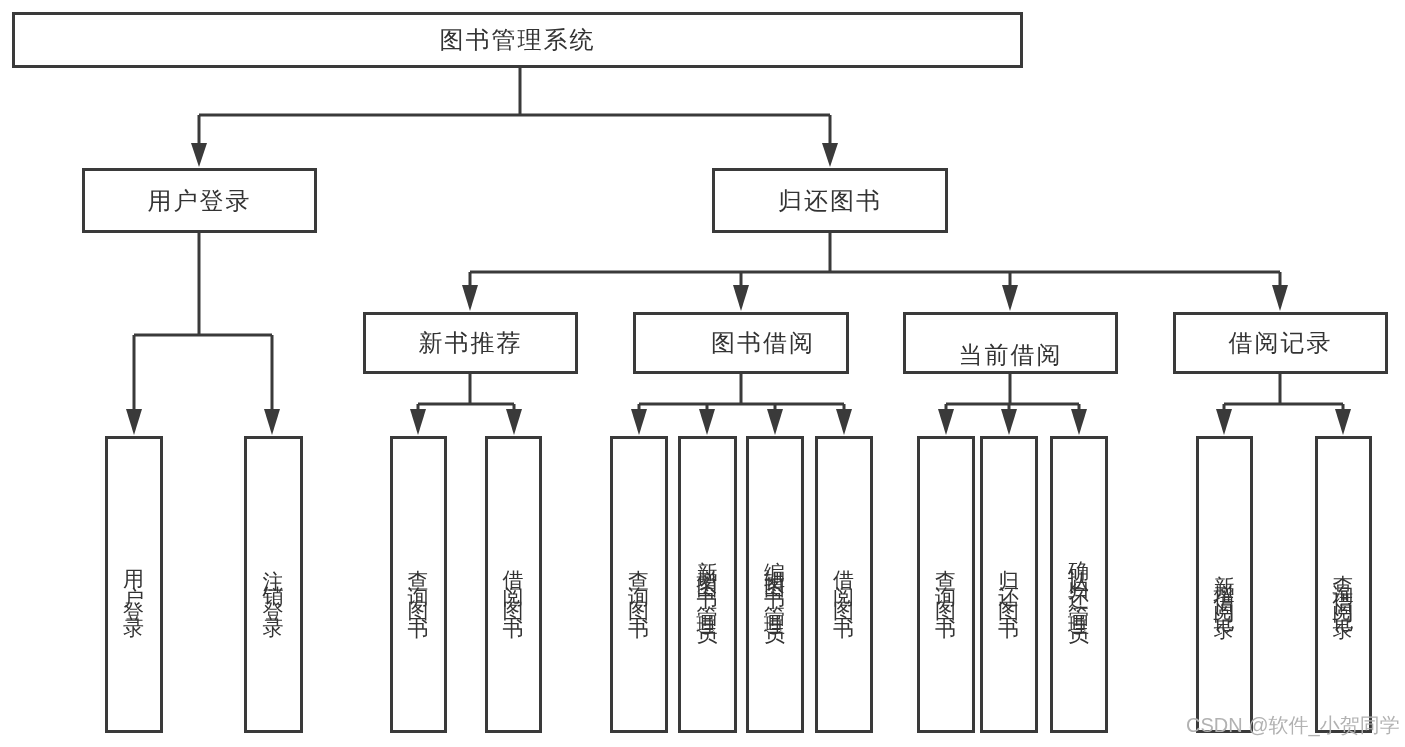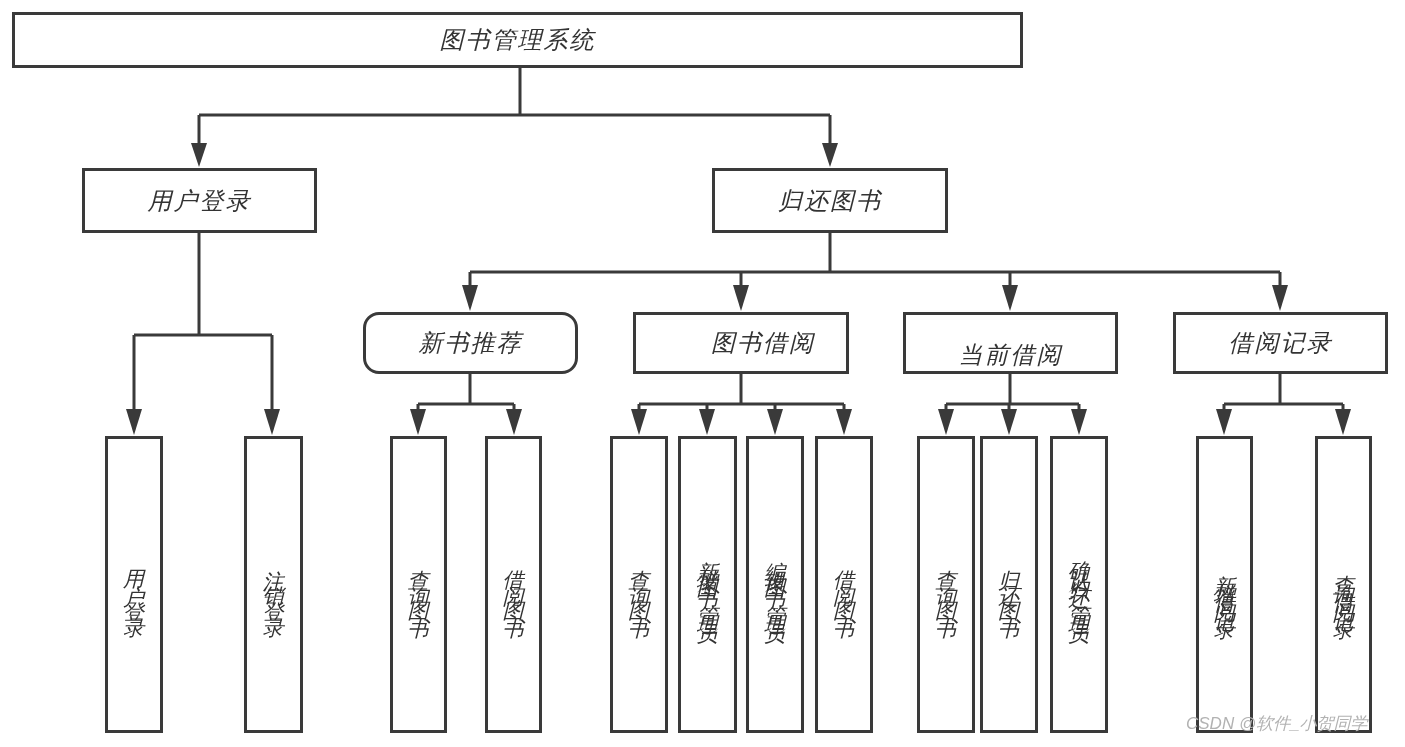--- a/index.html
+++ b/index.html
@@ -3,21 +3,20 @@
 <meta charset="utf-8">
 <style>
   html, body { margin: 0; padding: 0; background: #ffffff; }
   .canvas {
     position: relative;
     width: 1405px;
     height: 747px;
     background: #ffffff;
     font-family: "Liberation Sans", "DejaVu Sans", sans-serif;
     overflow: hidden;
-    font-style: italic;
   }
   svg.wires {
     position: absolute;
     left: 0; top: 0;
     width: 1405px; height: 747px;
     z-index: 1;
   }
   .node {
     position: absolute;
     box-sizing: border-box;
@@ -54,21 +53,21 @@
     line-height: 1;
     letter-spacing: 9px;
   }
   .leaf.short span { letter-spacing: 16px; }
   .watermark {
     position: absolute;
     left: 1186px;
     top: 712px;
     z-index: 3;
     color: #b2b2b2;
-    font-size: 17px;
+    font-size: 20px;
     white-space: nowrap;
   }
 </style>
 </head>
 <body>
 
 <div class="canvas">
 
   <svg class="wires" viewBox="0 0 1405 747" xmlns="http://www.w3.org/2000/svg">
     <path fill="none" stroke="#3a3a3a" stroke-width="3" d="M520 68 V115 M199 115 H830 M199 115 V152 M830 115 V152
@@ -105,21 +104,21 @@
     <span>图书管理系统</span>
   </div>
 
   <div class="node" style="left:82px; top:168px; width:235px; height:65px;">
     <span>用户登录</span>
   </div>
   <div class="node" style="left:712px; top:168px; width:236px; height:65px;">
     <span>归还图书</span>
   </div>
 
-  <div class="node" style="left:363px; top:312px; width:215px; height:62px;border-radius:16px;">
+  <div class="node" style="left:363px; top:312px; width:215px; height:62px;">
     <span>新书推荐</span>
   </div>
   <div class="node" style="left:633px; top:312px; width:216px; height:62px;padding-left:44px;">
     <span>图书借阅</span>
   </div>
   <div class="node" style="left:903px; top:312px; width:215px; height:62px;align-items:flex-end;">
     <span>当前借阅</span>
   </div>
   <div class="node" style="left:1173px; top:312px; width:215px; height:62px;">
     <span>借阅记录</span>

